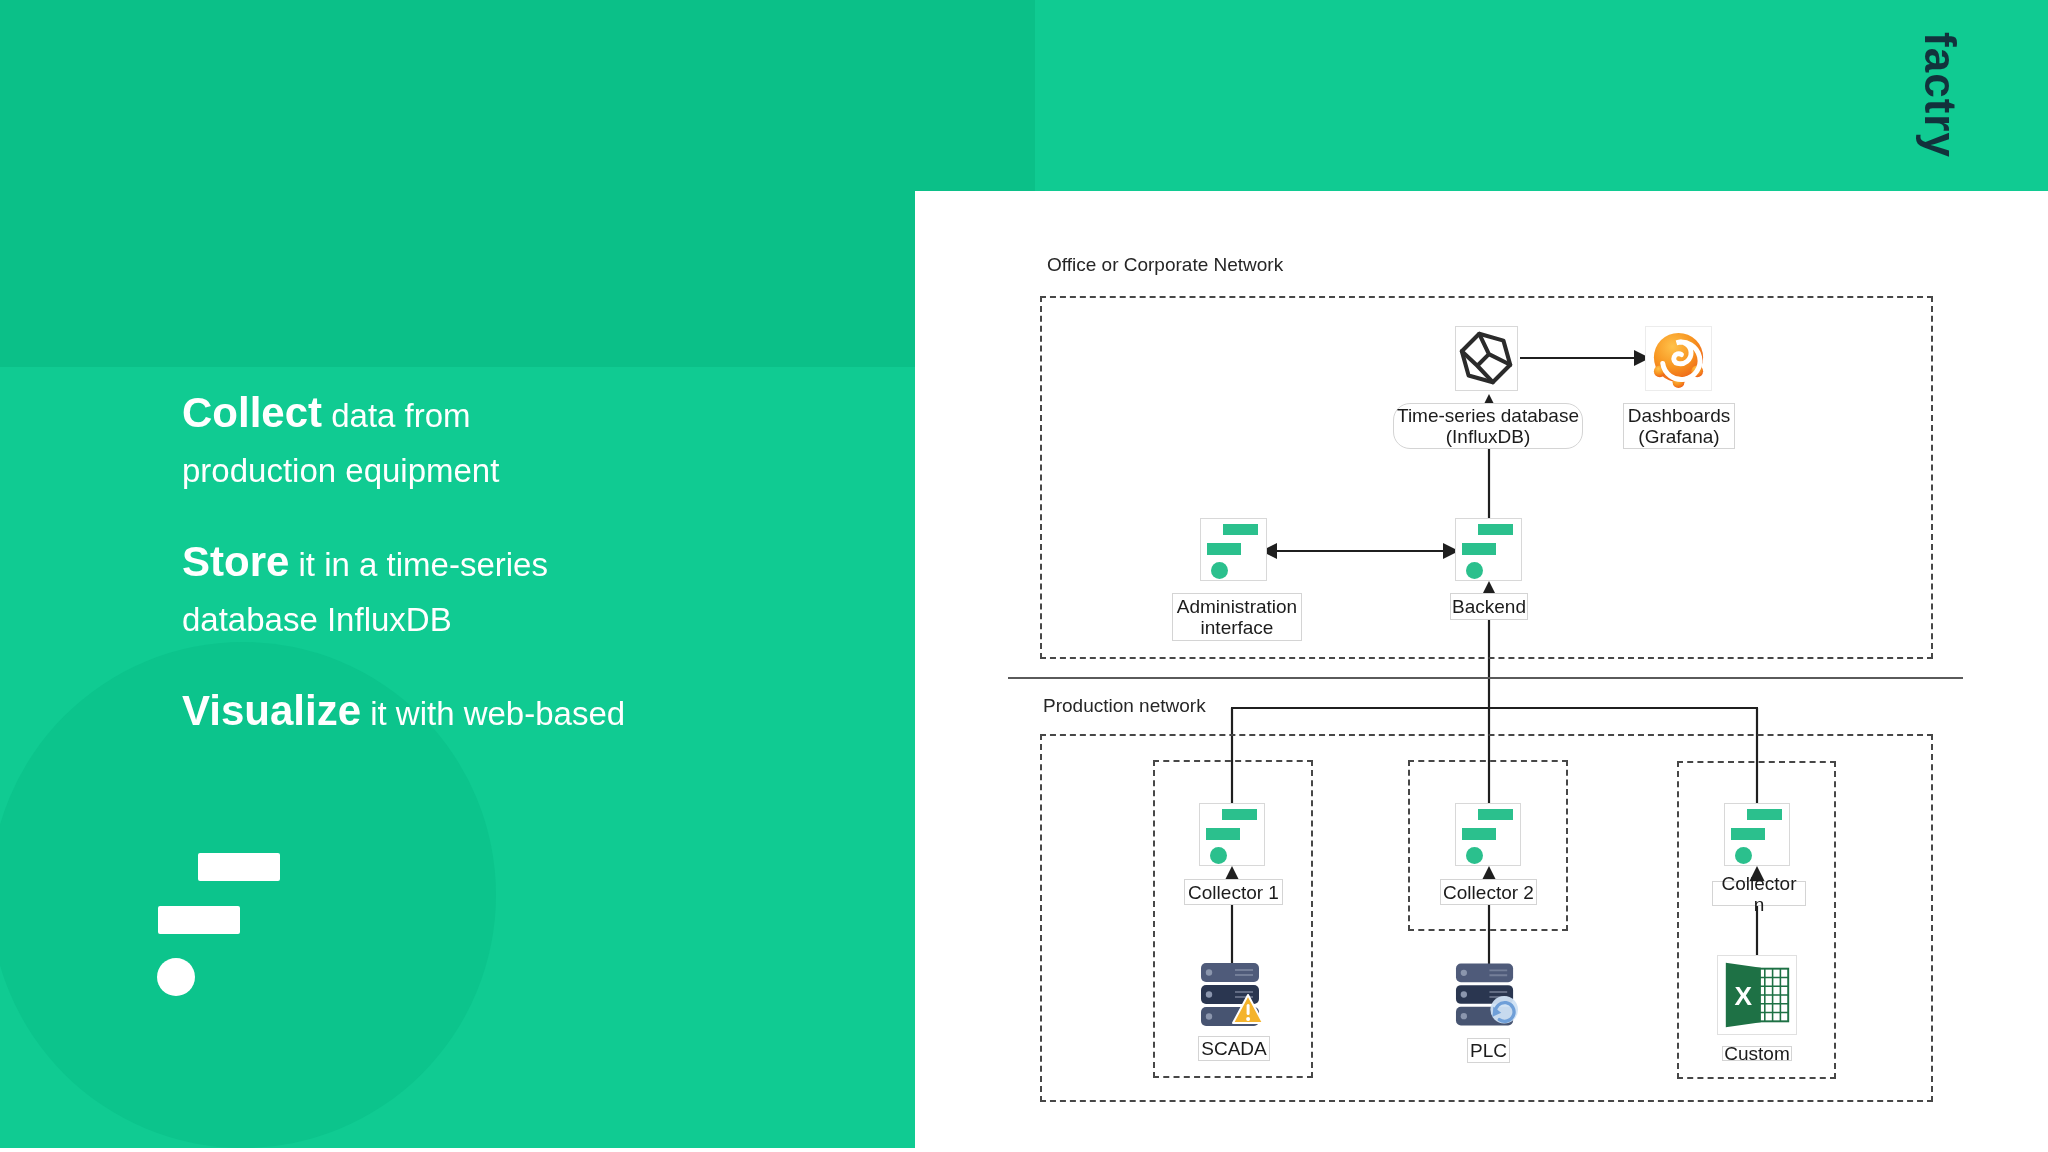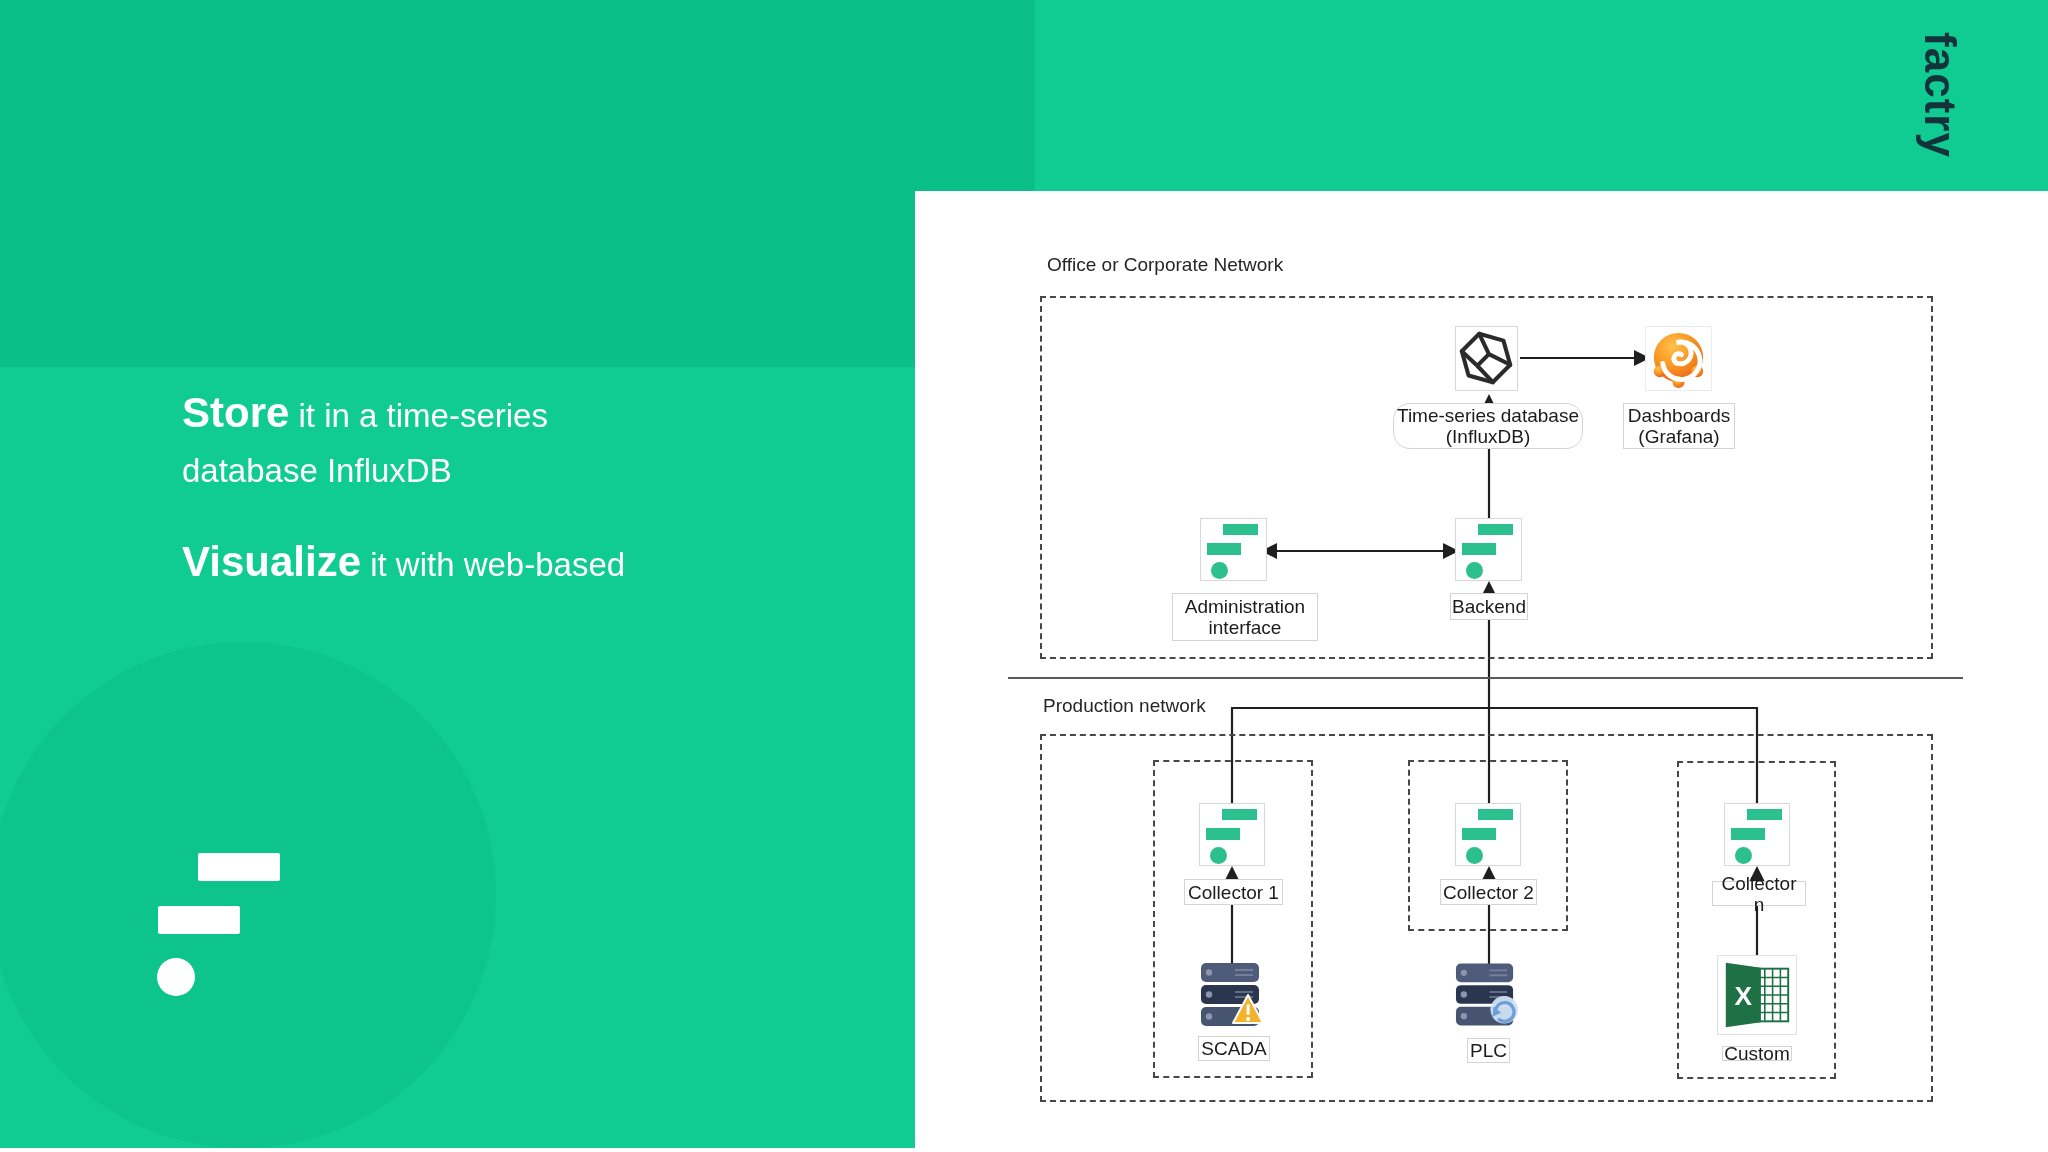--- a/index.html
+++ b/index.html
@@ -41,20 +41,24 @@
 </style>
 </head>
 <body>
 
 <div id="stage">
 
   <div class="accent-rect"></div>
   <div class="accent-circle"></div>
 
   <div class="points">
+    <p>
+      <b>Collect</b><span> data from</span>
+      <span style="display:block">production equipment</span>
+    </p>
     <p>
       <b>Store</b><span> it in a time-series</span>
       <span style="display:block">database InfluxDB</span>
     </p>
     <p>
       <b>Visualize</b><span> it with web-based</span>
     </p>
   </div>
 
   <div>
@@ -129,21 +133,21 @@
       <span>Dashboards (Grafana)</span>
     </div>
 
     <div class="icon-box" style="left:285px;top:327px;width:67px;height:63px;">
       <div class="fm">
         <div class="b1"></div>
           <div class="b2"></div>
           <div class="dot"></div>
       </div>
     </div>
-    <div class="node-label" style="left:257px;top:402px;width:146px;height:48px;">
+    <div class="node-label" style="left:257px;top:402px;width:130px;height:48px;">
       <span>Administration interface</span>
     </div>
 
     <div class="icon-box" style="left:540px;top:327px;width:67px;height:63px;">
       <div class="fm">
         <div class="b1"></div>
           <div class="b2"></div>
           <div class="dot"></div>
       </div>
     </div>

